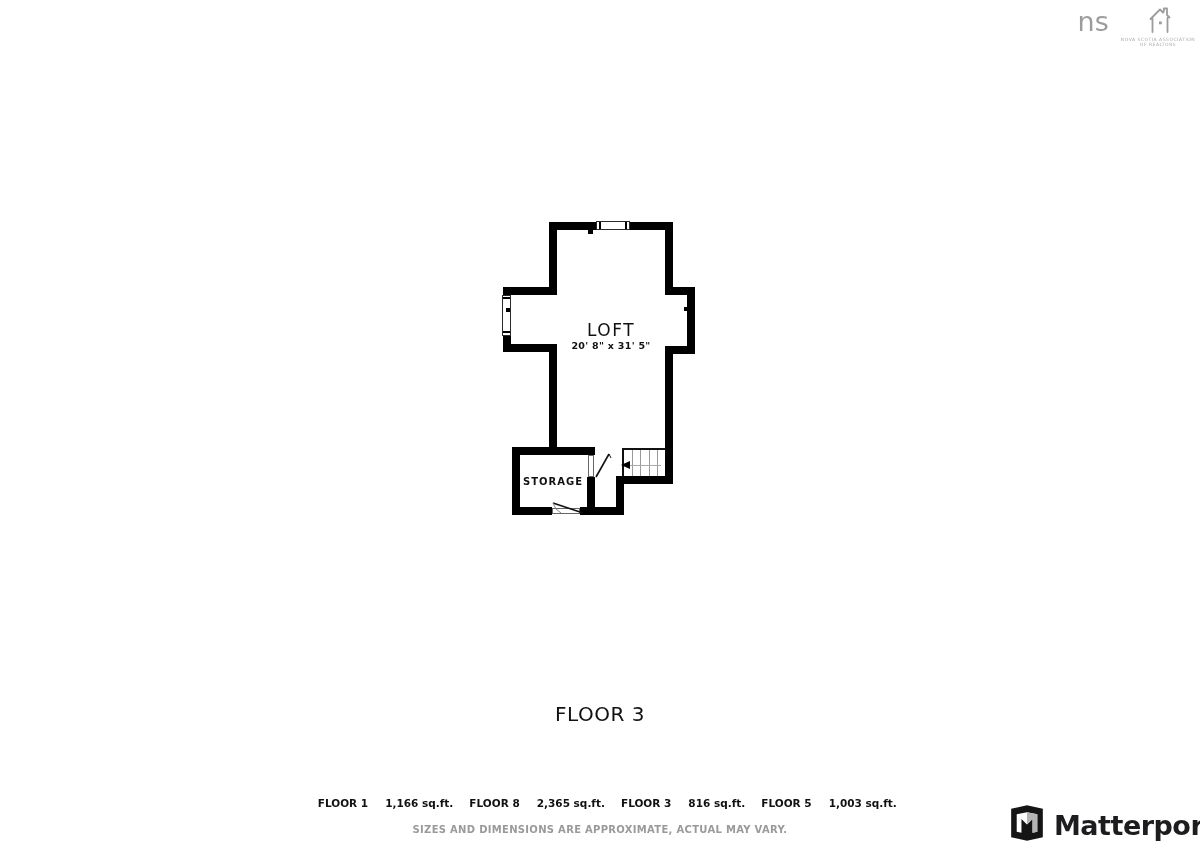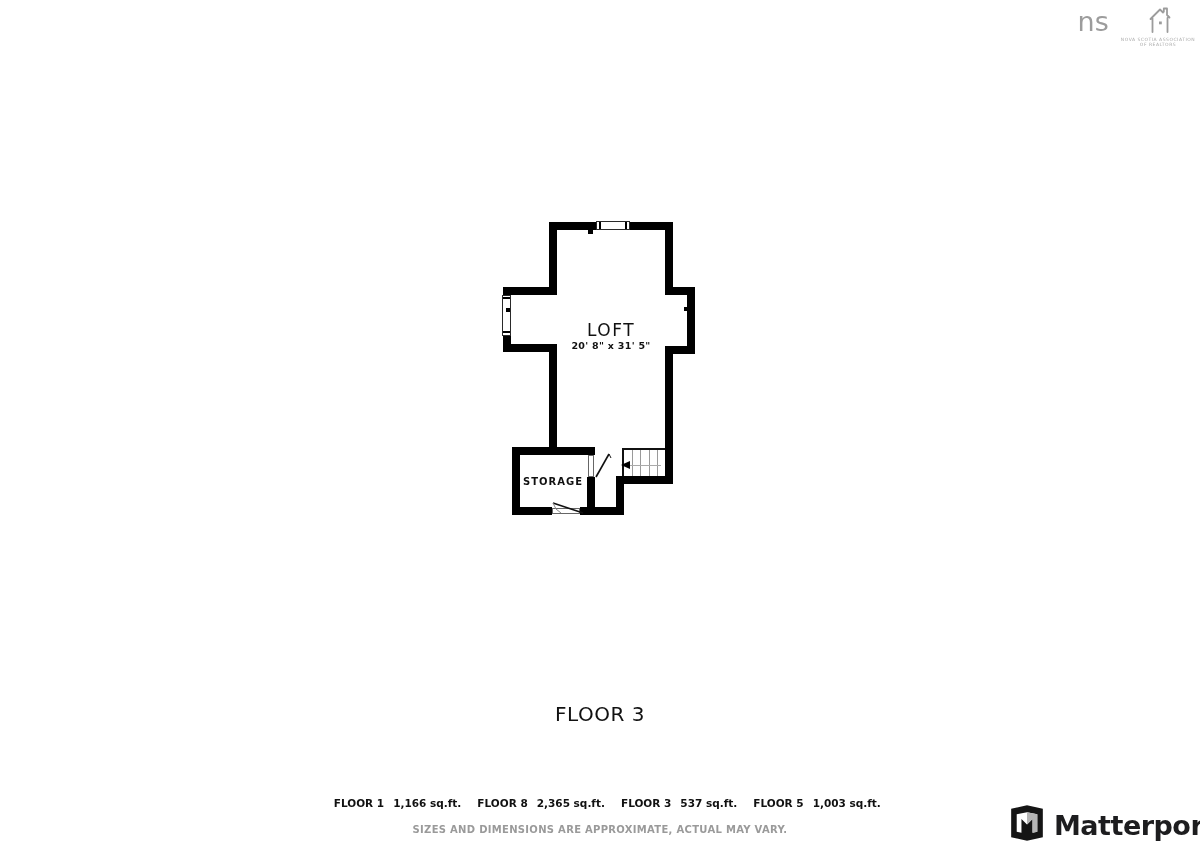--- a/index.html
+++ b/index.html
@@ -20,21 +20,21 @@
   .loft-name{left:540px;top:320px;width:142px;font-size:17px;letter-spacing:1.5px;font-weight:400;}
   .loft-dims{left:540px;top:340px;width:142px;font-size:9.5px;font-weight:700;letter-spacing:0.3px;}
   .storage-name{left:514px;top:476px;width:78px;font-size:10px;font-weight:600;letter-spacing:1px;}
 
   .floor-title{position:absolute;left:0;top:702px;width:1200px;text-align:center;
     font-size:20px;color:#111;letter-spacing:0.5px;}
 
   .footer{position:absolute;left:0;top:786px;width:1200px;text-align:center;color:#111;}
   .footer .line{font-size:10.5px;font-weight:700;line-height:11.5px;white-space:pre;}
   .footer .floors span.item{margin:0 8px;}
-  .footer .floors .area{margin-left:9px;}
+  .footer .floors .area{margin-left:17px;}
   .footer .disclaimer{margin-top:3px;font-size:10px;font-weight:600;color:#9a9a9a;letter-spacing:0.3px;}
 
   .nsar{position:absolute;left:1116px;top:6px;width:84px;text-align:center;color:#9c9c9c;}
   .nsar .row{display:flex;align-items:center;justify-content:center;line-height:1;gap:40px;}
   .nsar .letters{font-size:27px;font-weight:500;letter-spacing:0;}
   .nsar .caption{margin-top:1px;font-size:4.5px;letter-spacing:0.5px;color:#ababab;line-height:5px;}
 
   .matterport{position:absolute;left:1008px;top:804px;display:flex;align-items:center;gap:8px;}
   .matterport .mp-text{font-size:27px;font-weight:700;color:#1d1d1f;letter-spacing:-0.5px;}
 
@@ -118,21 +118,21 @@
 
   <div class="room-label loft-name">LOFT</div>
   <div class="room-label loft-dims">20' 8" x 31' 5"</div>
   <div class="room-label storage-name">STORAGE</div>
 </div>
 
 <div class="floor-title">FLOOR 3</div>
 
 <div class="footer">
   <div class="line floors">
-    <span class="item"><span>FLOOR 1</span><span class="area">1,166 sq.ft.</span></span><span class="item"><span>FLOOR 8</span><span class="area">2,365 sq.ft.</span></span><span class="item"><span>FLOOR 3</span><span class="area">537 sq.ft.</span></span><span class="item"><span>FLOOR 5</span><span class="area">1,003 sq.ft.</span></span>
+    <span class="item"><span>FLOOR 1</span><span class="area">1,166 sq.ft.</span></span><span class="item"><span>FLOOR 8</span><span class="area">2,365 sq.ft.</span></span><span class="item"><span>FLOOR 3</span><span class="area">816 sq.ft.</span></span><span class="item"><span>FLOOR 5</span><span class="area">1,003 sq.ft.</span></span>
   </div>
   <div class="disclaimer">SIZES AND DIMENSIONS ARE APPROXIMATE, ACTUAL MAY VARY.</div>
 </div>
 
 <div class="matterport">
   <span>
     <svg width="38" height="38" viewBox="0 0 24 24">
       <polygon points="2,3 12,0.8 22,3 22,21 12,23.2 2,21" fill="#151515"></polygon>
       <polygon points="5.5,6.5 12,5.2 18.5,6.5 18.5,17.5 15.5,18.2 15.5,9.5 12,13 8.5,9.5 8.5,18.2 5.5,17.5" fill="#ffffff"></polygon>
       <polygon points="12,5.2 18.5,6.5 18.5,17.5 15.5,18.2 15.5,9.5 12,13" fill="#b5b5b5"></polygon>

